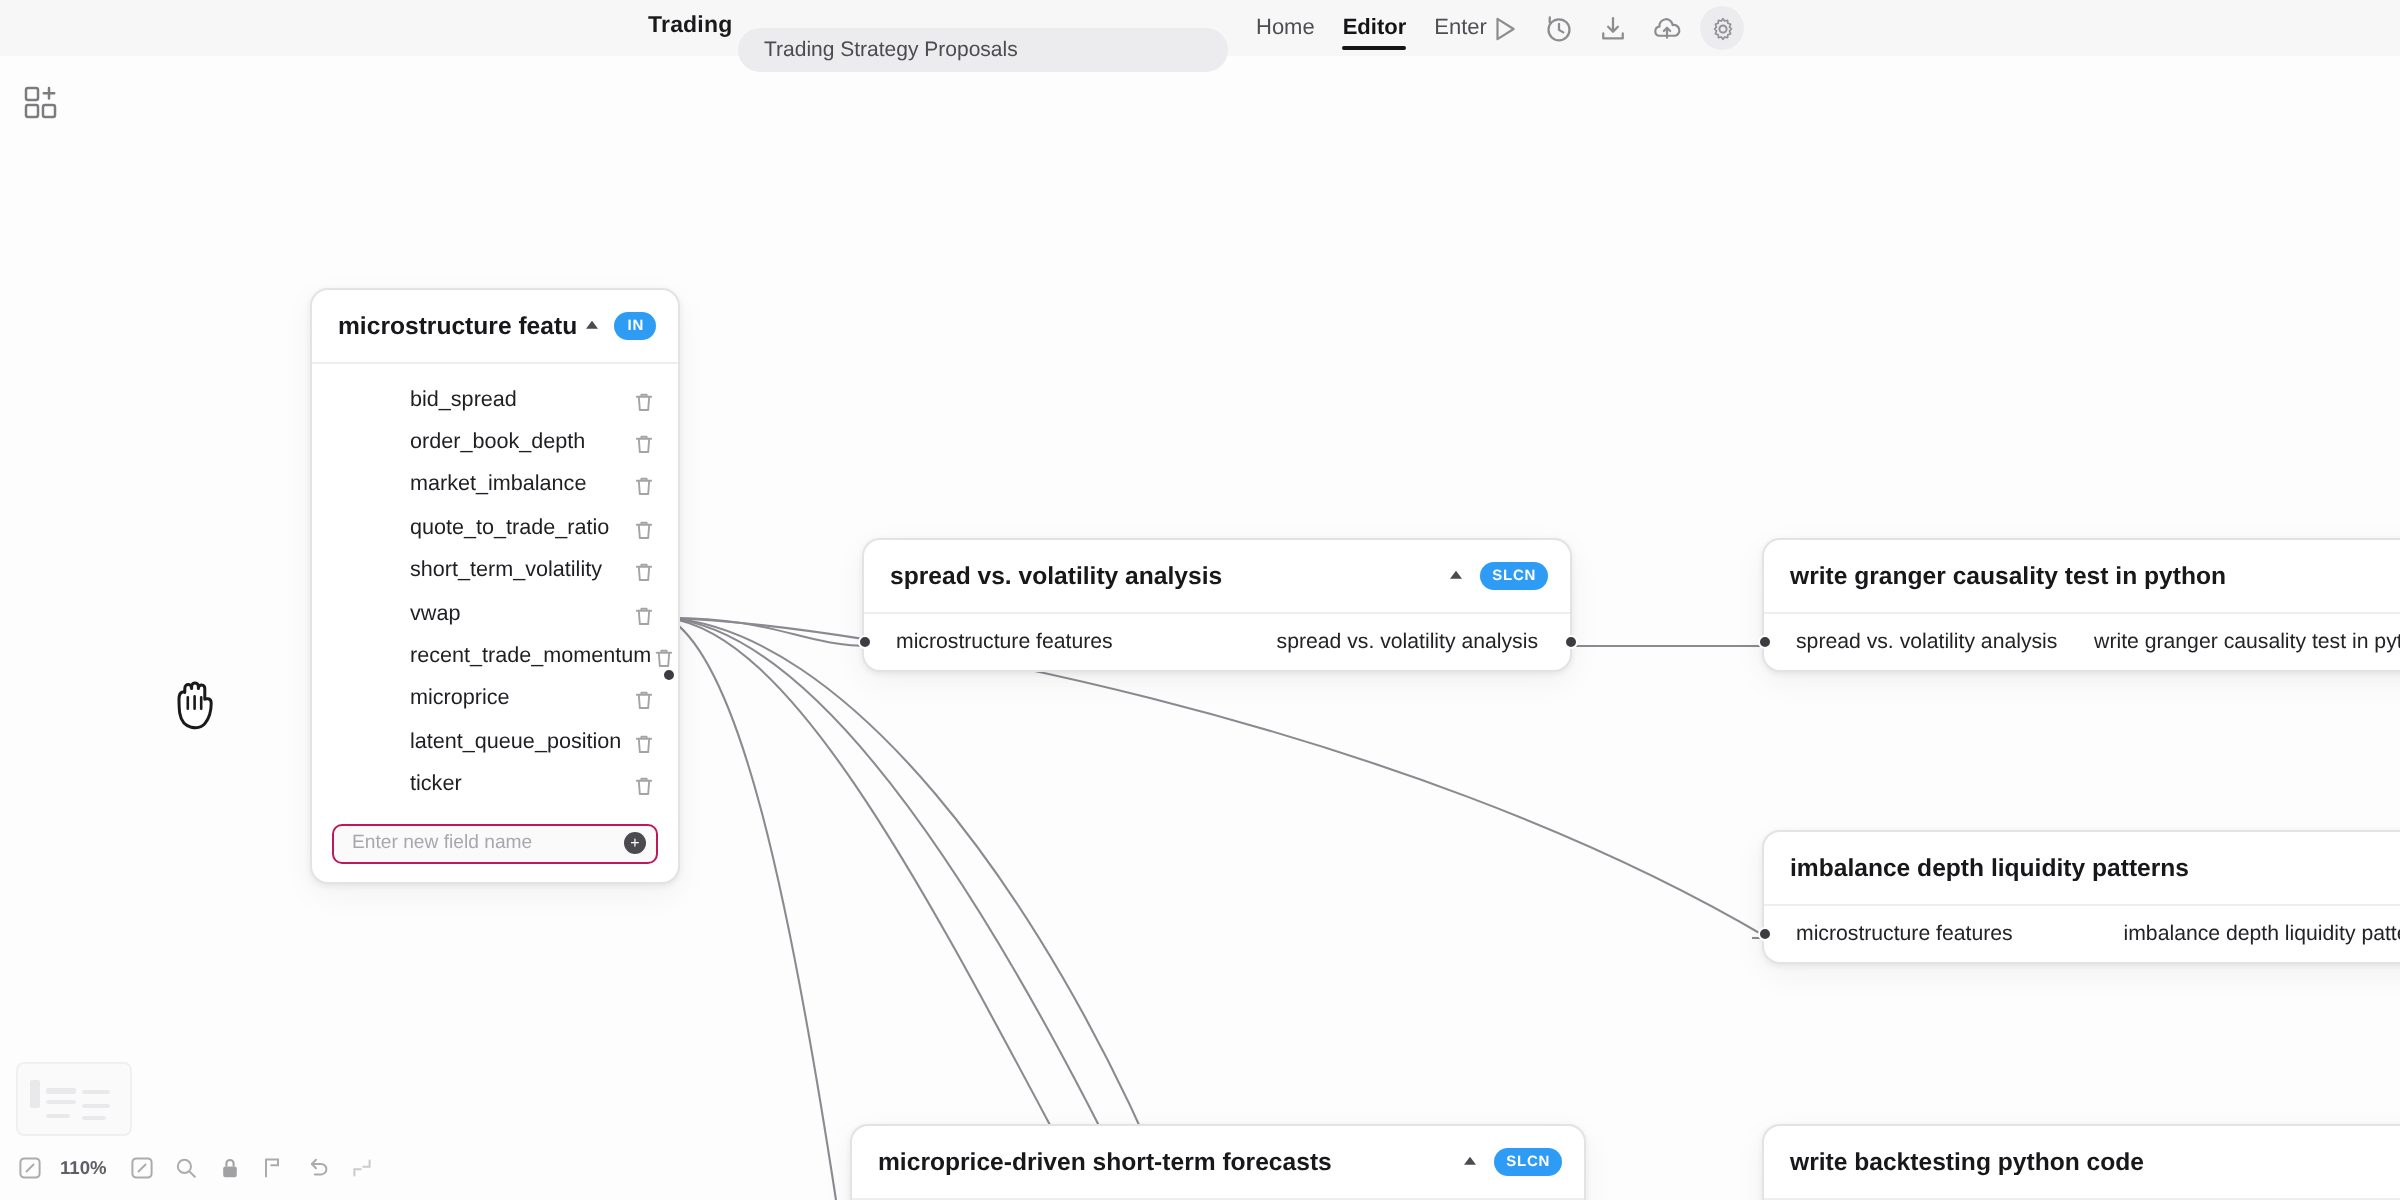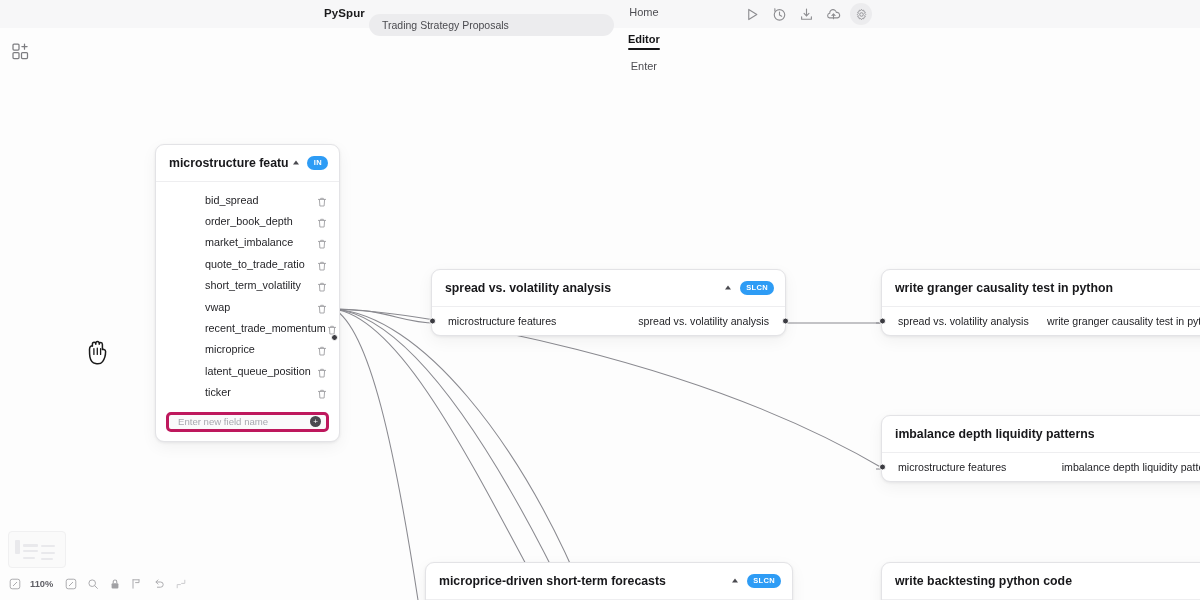--- a/index.html
+++ b/index.html
@@ -25,21 +25,21 @@
   #title-pill {
     position: absolute; left: 369px; top: 14px; width: 245px; height: 22px;
     background: #ececee; border-radius: 11px;
     display: flex; align-items: center;
   }
   #title-pill span {
     padding-left: 13px; font-size: 10.5px; color: #4b4b50;
   }
   #navtabs {
     position: absolute; left: 628px; top: 0; height: 28px;
-    display: flex; align-items: center; gap: 2px; flex-direction: column;
+    display: flex; align-items: center; gap: 14px;
   }
   .navtab {
     font-size: 11px; color: #4d4d52; position: relative; padding: 6px 0 7px;
     cursor: pointer;
   }
   .navtab.active { color: #141416; font-weight: bold; }
   .navtab.active::after {
     content: ""; position: absolute; left: 0; right: 0; bottom: 2px;
     height: 1.6px; background: #141416; border-radius: 1px;
   }
@@ -95,21 +95,21 @@
 
   
   .fields { padding: 7px 0 5px; }
   .frow {
     display: flex; align-items: center; height: 21.4px;
     padding: 0 11px 0 13px;
   }
   .frow .fname { flex: 1 1 auto; font-size: 10.8px; color: #1f1f23; padding-left: 36px; }
   .trash { width: 12px; height: 12px; cursor: pointer; opacity: .55; flex: 0 0 auto; }
   .newfield {
-    margin: 4px 10px 9px; height: 20px; border: 3px solid #be185d;
+    margin: 4px 10px 9px; height: 20px; border: 1px solid #be185d;
     border-radius: 5px; background: #fafafb;
     display: flex; align-items: center; padding: 0 5px 0 9px;
   }
   .newfield .ph { flex: 1 1 auto; font-size: 9.6px; color: #a7a7ae; }
   .plus-circ {
     width: 11px; height: 11px; border-radius: 50%; background: #4a4a50;
     color: #fff; font-size: 8px; line-height: 11px; text-align: center;
     flex: 0 0 auto; cursor: pointer;
   }
 
@@ -153,21 +153,21 @@
 
   
   #cursor { position: absolute; left: 84px; top: 337px; width: 28px; height: 32px; z-index: 70; pointer-events: none; }
 </style>
 </head>
 <body>
 
 <div id="app">
 
   <div id="topbar">
-    <div id="brand">PySpur</div>
+    <div id="brand">Trading</div>
 
     <div id="title-pill">
       <span>Trading Strategy Proposals</span>
     </div>
 
     <div id="navtabs">
       <div class="navtab">Home</div>
       <div class="navtab active">Editor</div>
       <div class="navtab">Enter</div>
     </div>

